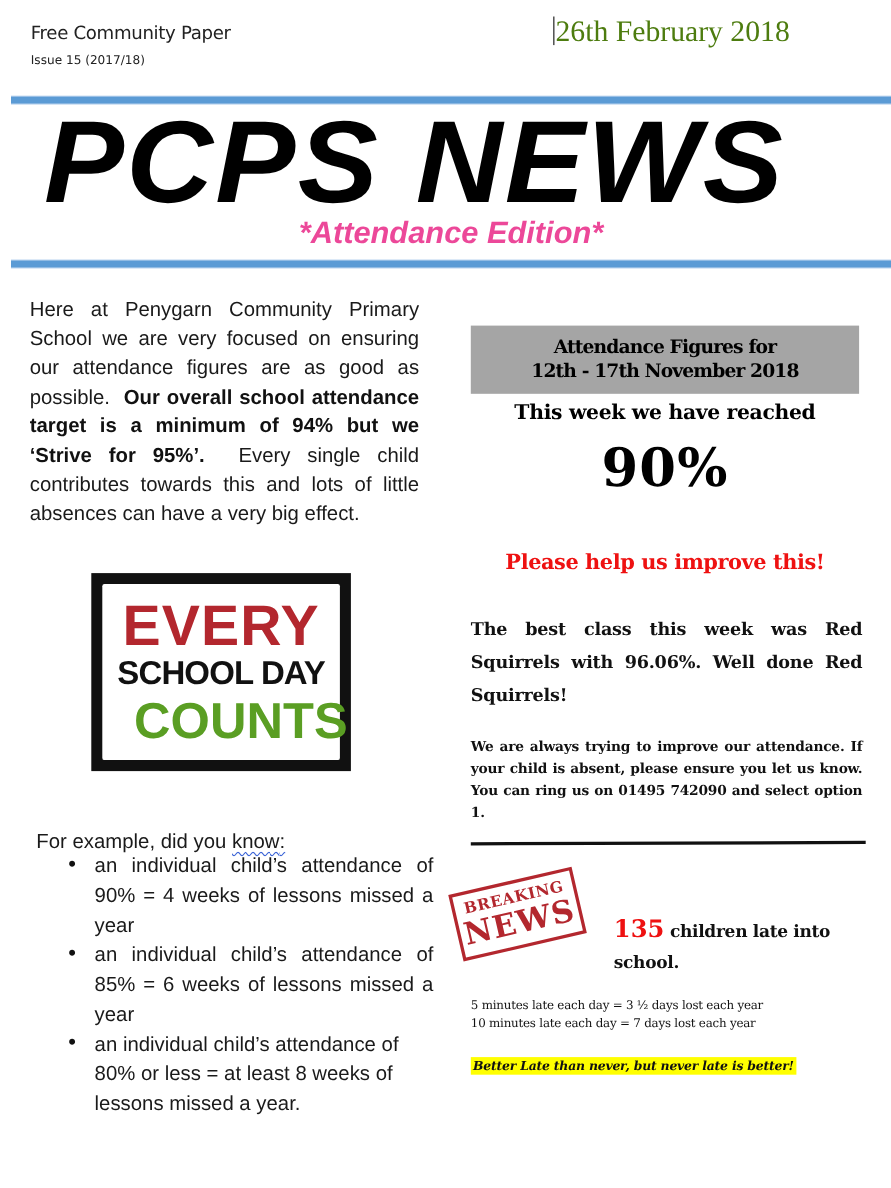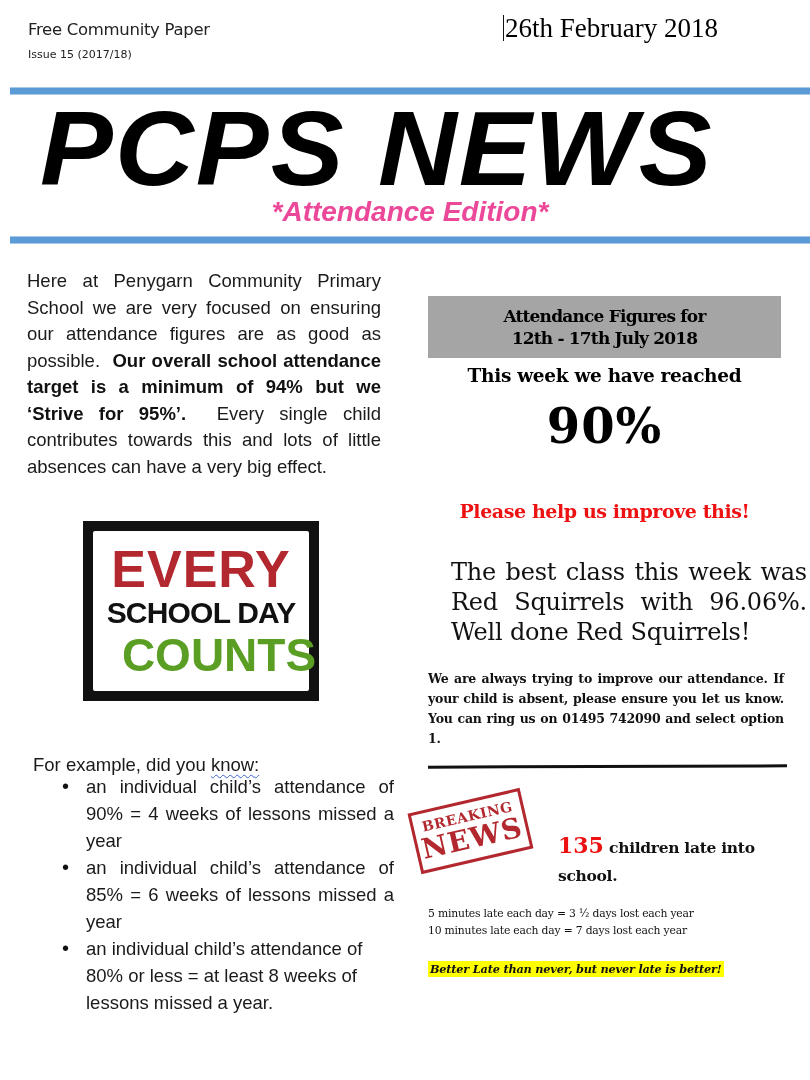--- a/index.html
+++ b/index.html
@@ -2,21 +2,21 @@
 <html><head>
   <meta charset="utf-8">
   <style>
     html, body { margin: 0; padding: 0; background: #ffffff; }
     body { width: 810px; height: 1080px; position: relative; overflow: hidden; color: #1a1a1a; font-family: "Liberation Sans", sans-serif; }
     .abs { position: absolute; }
 
     
     .paper-name { left: 28px; top: 20px; font-family: "DejaVu Sans", sans-serif; font-size: 16.5px; color: #222; letter-spacing: -0.3px; }
     .issue { left: 28px; top: 48px; font-family: "DejaVu Sans", sans-serif; font-size: 11px; color: #222; }
-    .date { left: 503px; top: 13px; font-family: "Liberation Serif", serif; font-size: 27px; color: #000000; }
+    .date { left: 503px; top: 13px; font-family: "Liberation Serif", serif; font-size: 27px; color: #4d7c0f; }
     .date .cursor { display: inline-block; width: 1px; height: 26px; background: #111; vertical-align: -4px; margin-right: 1px; }
 
     .rule-blue { left: 10px; width: 800px; height: 6px; background: #5b9bd5; box-shadow: 0 -1px 0 #a9c9ea, 0 1px 0 #a9c9ea; }
     .rule-top { top: 88px; }
     .rule-bottom { top: 237px; }
 
     .title { left: 40px; top: 93px; width: 770px; font-family: "Liberation Sans", sans-serif; font-weight: bold; font-style: italic; font-size: 106px; line-height: 110px; color: #000; letter-spacing: 2px; transform: scaleX(1.03); transform-origin: left; white-space: nowrap; }
     .subtitle { left: 0; width: 810px; top: 196px; text-align: center; font-family: "Liberation Sans", sans-serif; font-weight: bold; font-style: italic; font-size: 28px; color: #ec4899; padding-left: 10px; box-sizing: border-box; }
 
     
@@ -36,21 +36,21 @@
     .facts li::before { content: "•"; position: absolute; left: 2px; top: 0; font-size: 20px; color: #111; }
     .facts .tight { text-align: left; }
 
     
     .fig-box { left: 428px; top: 296px; width: 353px; height: 62px; background: #a5a5a5; display: flex; flex-direction: column; align-items: center; justify-content: center; }
     .fig-line { font-family: "DejaVu Serif", serif; font-weight: bold; font-size: 17px; line-height: 22px; color: #000; letter-spacing: -0.8px; }
     .reached { left: 428px; top: 365px; width: 353px; text-align: center; font-family: "DejaVu Serif", serif; font-weight: bold; font-size: 18.5px; color: #000; letter-spacing: -0.3px; }
     .percent { left: 428px; top: 398px; width: 353px; text-align: center; font-family: "DejaVu Serif", serif; font-weight: bold; font-size: 48px; color: #000; letter-spacing: 1px; }
     .help { left: 428px; top: 500px; width: 353px; text-align: center; font-family: "DejaVu Serif", serif; font-weight: bold; font-size: 19px; color: #ee1111; letter-spacing: -0.4px; }
 
-    .best { left: 451px; top: 557px; width: 356px; font-family: "DejaVu Serif", serif; font-weight: normal; font-size: 24px; line-height: 30px; color: #111; text-align: justify; letter-spacing: -0.2px; }
+    .best { left: 428px; top: 557px; width: 356px; font-family: "DejaVu Serif", serif; font-weight: bold; font-size: 16px; line-height: 30px; color: #111; text-align: justify; letter-spacing: -0.2px; }
     .contact { left: 428px; top: 669px; width: 356px; font-family: "DejaVu Serif", serif; font-weight: bold; font-size: 12.5px; line-height: 20px; color: #111; text-align: justify; letter-spacing: -0.2px; }
     .rule-black { left: 428px; top: 765px; width: 359px; height: 3px; background: #111; transform: rotate(-0.2deg); }
 
     .stamp { left: 413px; top: 800px; width: 115px; height: 62px; border: 3px solid #b3272e; transform: rotate(-13deg); display: flex; flex-direction: column; align-items: center; justify-content: center; box-sizing: border-box; }
     .stamp-top { font-family: "DejaVu Serif", serif; font-weight: bold; font-size: 14px; line-height: 15px; color: #b3272e; letter-spacing: 0.5px; }
     .stamp-bottom { font-family: "DejaVu Serif", serif; font-weight: bold; font-size: 28px; line-height: 30px; color: #b3272e; letter-spacing: 1px; }
 
     .late-text { left: 558px; top: 803px; width: 240px; font-family: "DejaVu Serif", serif; font-weight: bold; font-size: 15.5px; line-height: 28px; color: #111; letter-spacing: -0.3px; }
     .late-count { color: #ee1111; font-size: 22px; letter-spacing: 0; }
     .late-facts { left: 428px; top: 905px; width: 360px; font-family: "DejaVu Serif", serif; font-weight: normal; font-size: 10.8px; line-height: 17px; color: #111; letter-spacing: -0.2px; white-space: nowrap; }
@@ -81,21 +81,21 @@
 <div class="abs example-intro"><span>For example, did you </span><span class="squiggle">know</span><span class="squiggle">:</span></div>
 
 <ul class="abs facts">
   <li>an individual child’s attendance of 90% = 4 weeks of lessons missed a year</li>
   <li>an individual child’s attendance of 85% = 6 weeks of lessons missed a year</li>
   <li class="tight">an individual child’s attendance of 80% or less = at least 8 weeks of lessons missed a year.</li>
 </ul>
 
 <div class="abs fig-box">
   <div class="fig-line">Attendance Figures for</div>
-  <div class="fig-line">12th - 17th July 2018</div>
+  <div class="fig-line">12th - 17th November 2018</div>
 </div>
 <div class="abs reached">This week we have reached</div>
 <div class="abs percent">90%</div>
 <div class="abs help">Please help us improve this!</div>
 
 <div class="abs best">The best class this week was Red Squirrels with 96.06%. Well done Red Squirrels!</div>
 <div class="abs contact">We are always trying to improve our attendance.  If your child is absent, please ensure you let us know.  You can ring us on 01495 742090 and select option 1.</div>
 <div class="abs rule-black"></div>
 
 <div class="abs stamp">

